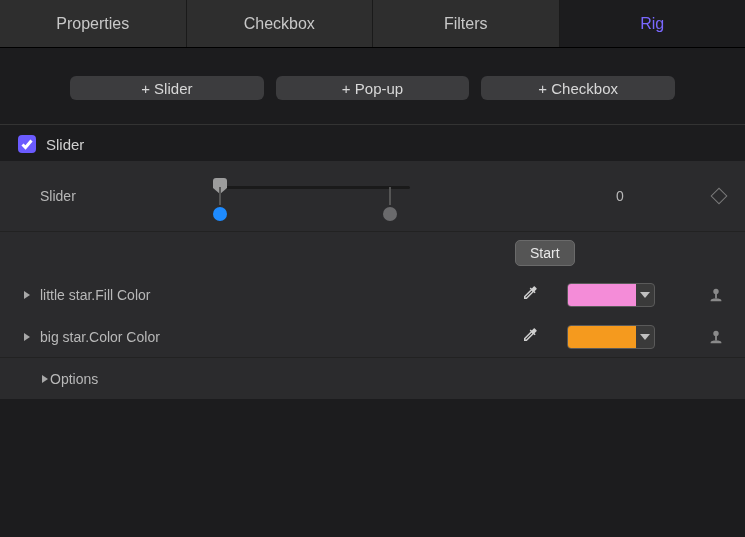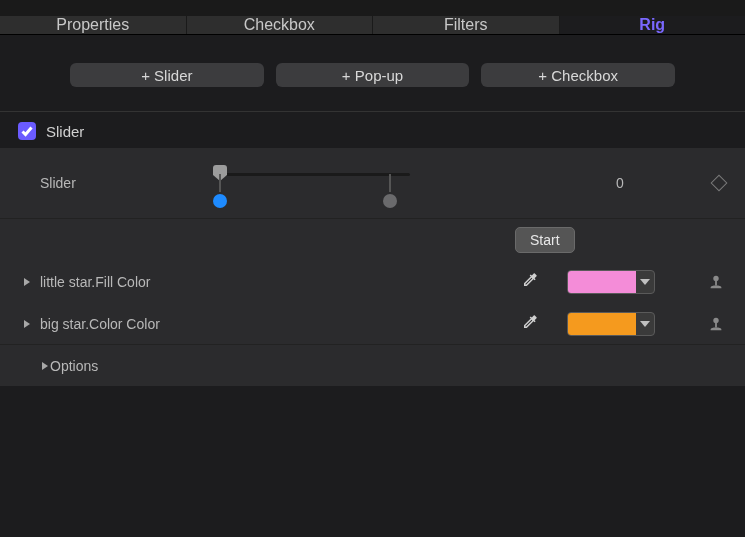--- a/index.html
+++ b/index.html
@@ -8,34 +8,33 @@
     background: #1c1c1e;
     width: 745px; height: 537px;
     color: #d0d0d0;
     font-size: 14px;
     overflow: hidden;
   }
   .tabs {
     display: flex;
     background: #1a1a1a;
     border-bottom: 1px solid #000;
-    height: 35px;
-    align-items: flex-end;
+    height: 48px;
   }
   .tab {
     flex: 1;
     display: flex; align-items: center; justify-content: center;
     background: #2e2e2e;
     color: #c8c8c8;
     font-size: 16px;
     border-right: 1px solid #1a1a1a;
     cursor: pointer;
   }
   .tab:last-child { border-right: none; }
-  .tab.active { background: #1c1c1e; color: #7a68ff; font-weight: 700; }
+  .tab.active { background: #1c1c1e; color: #7a68ff; font-weight: 400; }
 
   .top-buttons {
     display: flex;
     padding: 28px 70px 24px;
     gap: 12px;
   }
   .top-buttons button {
     flex: 1;
     background: #3c3c3e;
     border: none; border-radius: 6px;

